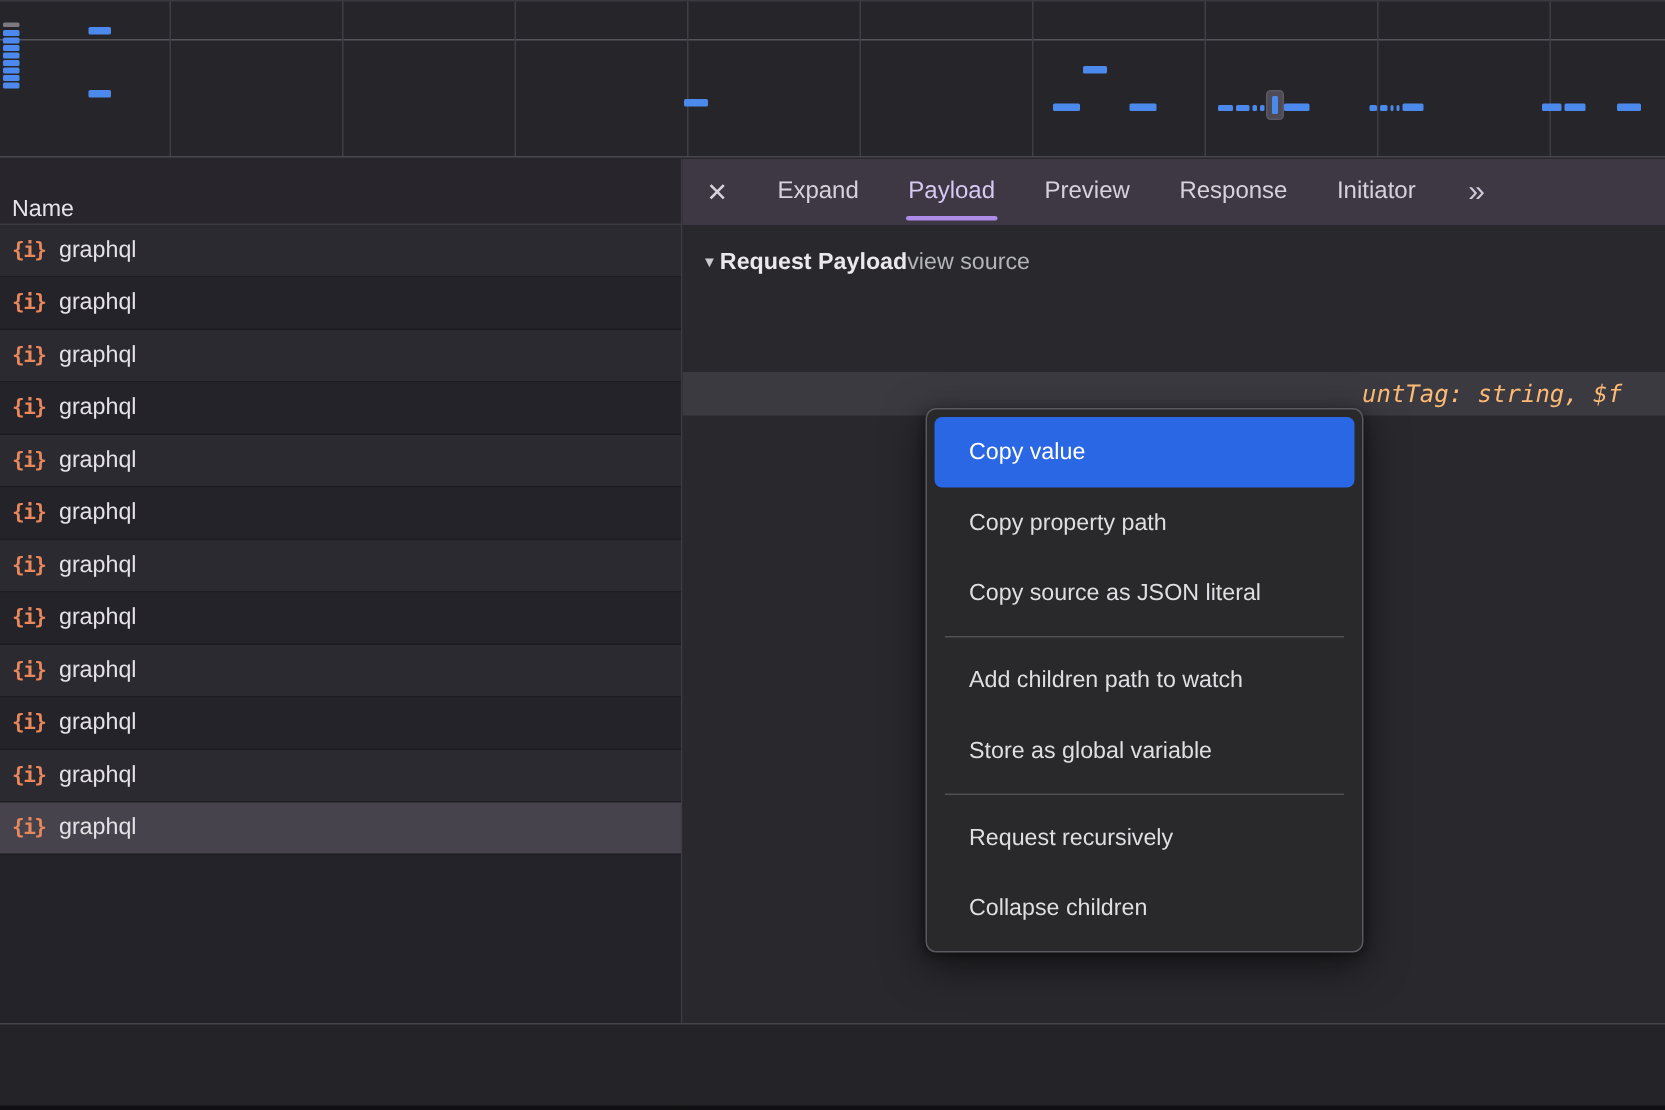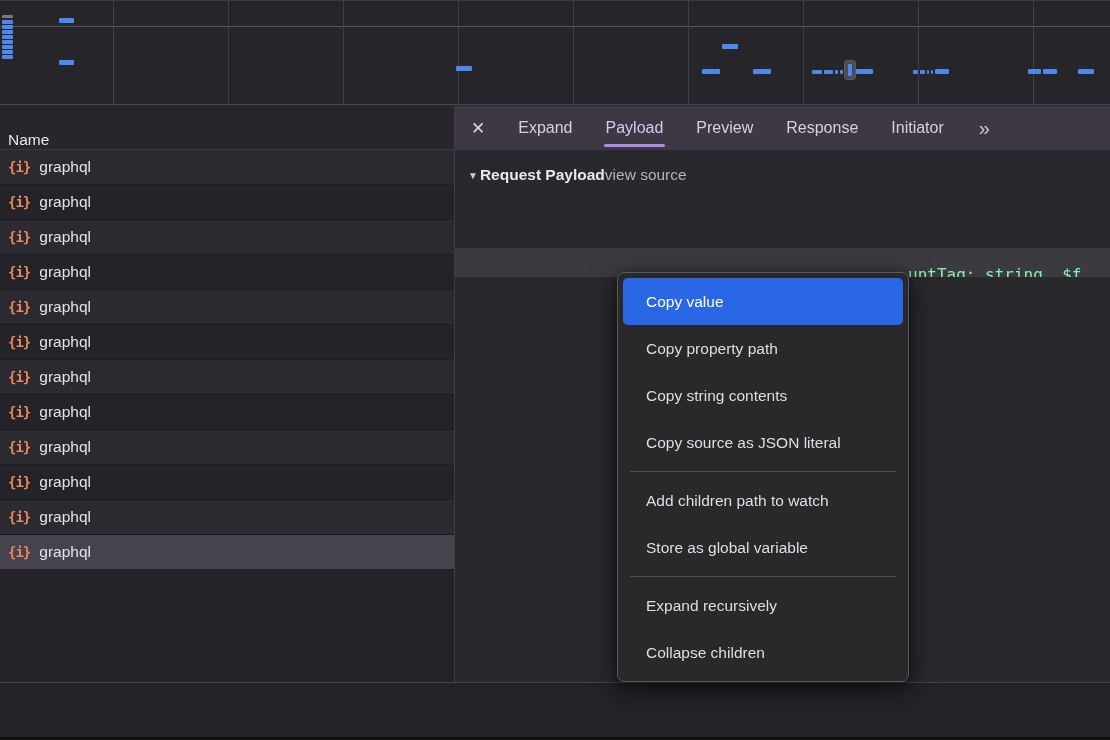--- a/index.html
+++ b/index.html
@@ -49,21 +49,21 @@
   .overflow-btn { color:#cfc8da; font-size:20px; letter-spacing:-2px; margin-left:2px; }
   
   .payload-body { position:relative; height:calc(100% - 44px); overflow:hidden; }
   .section-header { display:flex; align-items:baseline; padding:16px 0 6px 13px; }
   .tri { color:#c9cbcf; font-size:10px; margin-right:2px; position:relative; top:-1px; }
   .section-title { color:#eae8ed; font-size:15.5px; font-weight:bold; }
   .view-source { color:#b3b5b9; font-size:15.5px; }
   .tree { font-family:"DejaVu Sans Mono", monospace; font-size:16px; color:#dee0e4; }
   .tree-row { position:relative; height:29px; line-height:29px; white-space:pre; overflow:hidden; }
   .tree-row.selected { background:#3b3a41; }
-  .right-frag { position:absolute; left:453px; top:12px; color:#86efac; }
+  .right-frag { position:absolute; left:453px; top:0; color:#fdba74;font-style:italic; }
   
   .footer { position:absolute; left:0; right:0; bottom:3px; height:55px; background:#242328; border-top:1px solid #454449; }
   .bottom-bar { position:absolute; left:0; right:0; bottom:0; height:3px; background:#101013; }
   
   .context-menu {
     position:absolute; left:617px; top:272px; width:292px;
     background:#29282b; border:1px solid #5a5960; border-radius:7px;
     box-shadow:0 8px 28px rgba(0,0,0,.55), 0 2px 8px rgba(0,0,0,.4);
     padding:5px 0; z-index:10;
   }
@@ -227,23 +227,22 @@
       </div>
     </div>
   </div>
 
   <div class="footer"></div>
   <div class="bottom-bar"></div>
 
   <div class="context-menu" id="ctx-menu">
       <div class="menu-item highlighted">Copy value</div>
       <div class="menu-item">Copy property path</div>
-      <div class="menu-item">Copy string contents</div>
       <div class="menu-item">Copy source as JSON literal</div>
       <div class="menu-sep"></div>
       <div class="menu-item">Add children path to watch</div>
       <div class="menu-item">Store as global variable</div>
       <div class="menu-sep"></div>
-      <div class="menu-item">Expand recursively</div>
+      <div class="menu-item">Request recursively</div>
       <div class="menu-item">Collapse children</div>
     </div>
 
 </div>
 
 </body></html>

